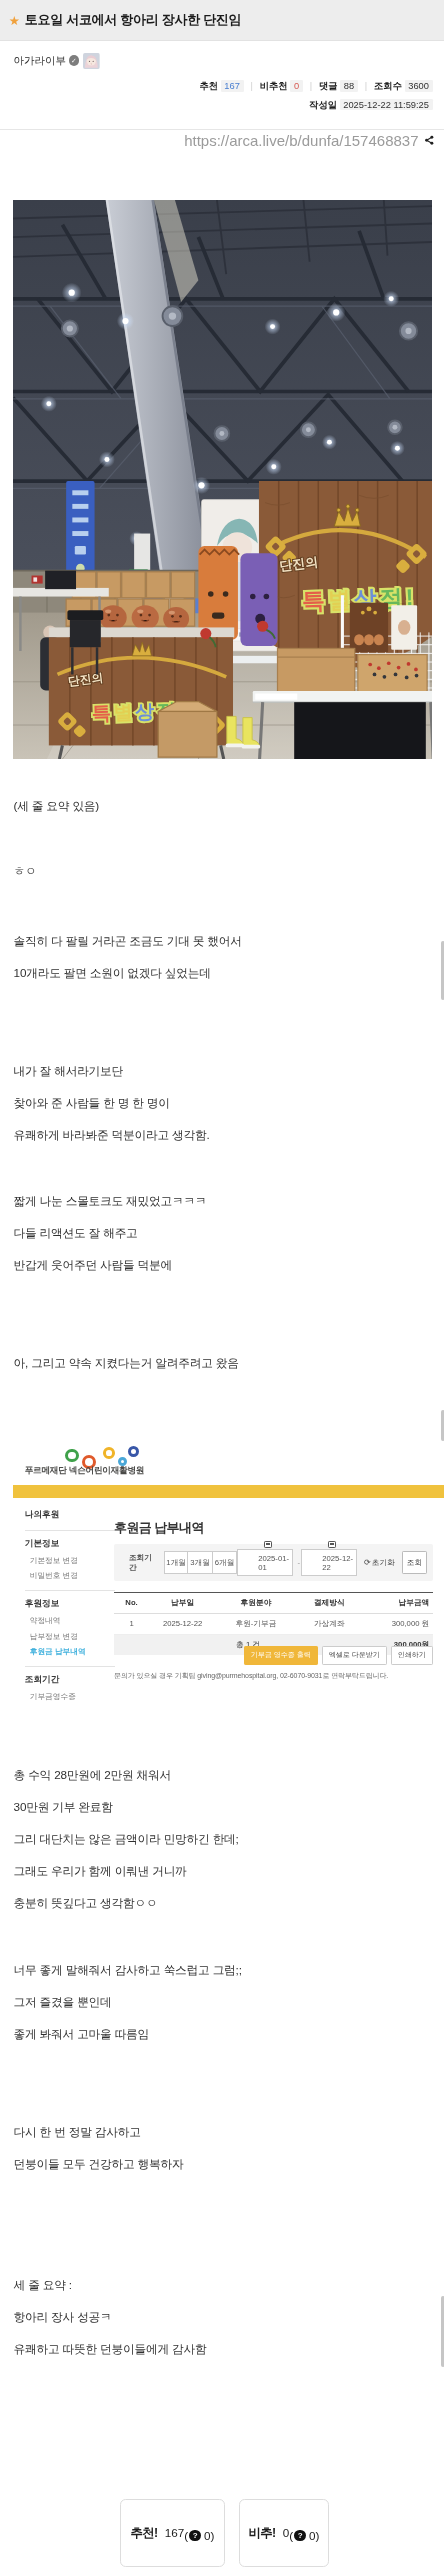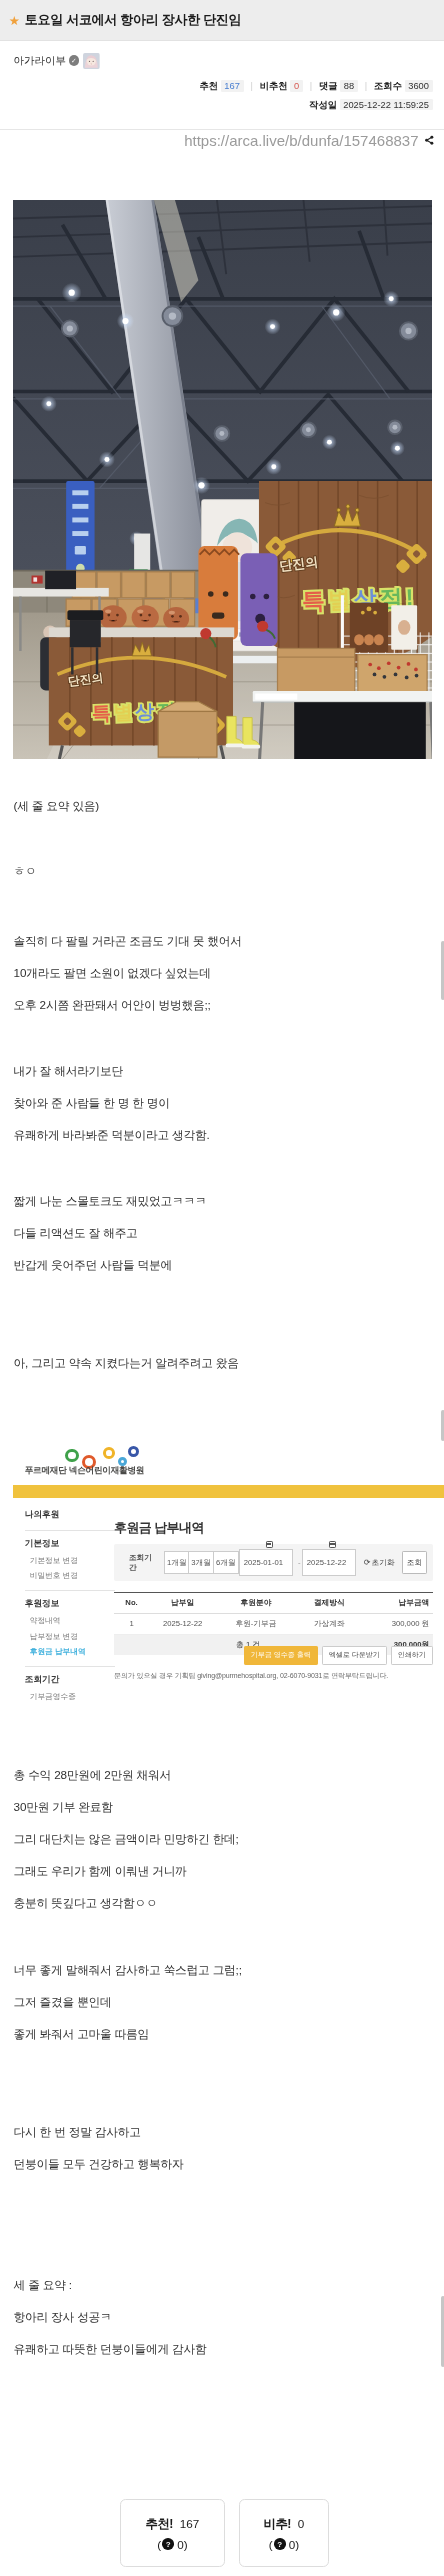--- a/index.html
+++ b/index.html
@@ -50,21 +50,21 @@
   .d-side .sec{font-size:8.7px;font-weight:700;color:#3a3a3a;margin:0 0 3.7px 0;}
   .d-side .item{margin:5.6px 0 0 5px;}
   .d-side .item.active{color:#41b1dd;font-weight:700;}
   .d-side hr{border:none;border-top:0.6px solid #e3e3e3;margin:8.7px 0 7.4px 0;}
   .d-title{position:absolute;left:101px;top:116px;font-size:13px;font-weight:700;color:#333;letter-spacing:-0.6px;}
   .d-filter{position:absolute;left:101px;top:141px;width:319px;height:37px;background:#f4f4f4;border-radius:1.9px;
             display:flex;align-items:center;padding:0 6.2px;font-size:7.7px;color:#555;}
   .d-filter .flabel{font-weight:700;margin:0 7.4px 0 8.7px;}
   .pbtn{background:#fff;border:0.6px solid #ccc;width:27px;height:23.5px;display:inline-flex;align-items:center;justify-content:center;color:#555;}
   .pbtn + .pbtn{border-left:none;}
-  .dinput{position:relative;background:#fff;border:0.6px solid #ccc;width:59px;height:27px;display:inline-flex;align-items:center;padding-left:4px;color:#555;}
+  .dinput{position:relative;background:#fff;border:0.6px solid #ccc;width:59px;height:27px;display:inline-flex;align-items:center;padding-left:20px;color:#555;}
   .cal{position:absolute;top:-8.7px;left:26px;width:7.4px;height:6.8px;border:0.9px solid #555;border-radius:1.2px;background:#fff;}
   .cal:before{content:"";position:absolute;left:0.6px;top:0.6px;right:0.6px;height:1.9px;background:#555;}
   .dsep{margin:0 1.2px 0 5px;color:#999;}
   .reset{margin-left:7.4px;color:#444;white-space:nowrap;}
   .reset .ric{font-size:8px;margin-right:1.2px;}
   .sbtn{background:#fff;border:0.6px solid #bbb;border-radius:1.2px;width:27px;height:23.5px;display:inline-flex;align-items:center;justify-content:center;color:#444;margin-left:7.4px;}
   .d-table{position:absolute;left:101px;top:189px;width:319px;font-size:7.7px;color:#555;}
   .d-thead{display:flex;border-top:1.2px solid #555;border-bottom:0.6px solid #ddd;font-weight:700;color:#333;}
   .d-thead>div,.d-trow>div{padding:5px 1.2px;text-align:center;}
   .c0{width:11%;}.c1{width:21%;}.c2{width:25%;}.c3{width:21%;}.c4{width:22%;text-align:right !important;padding-right:3.7px !important;}
@@ -73,21 +73,21 @@
   .d-tsum .sumv{font-weight:700;}
   .d-tsum .suml{margin-left:38%;}
   .d-btns{position:absolute;left:101px;top:243px;width:319px;display:flex;justify-content:flex-end;font-size:7px;}
   .d-btn{height:18.5px;display:inline-flex;align-items:center;padding:0 6.2px;margin-left:3.7px;border:0.6px solid #ccc;background:#fff;color:#444;border-radius:1.2px;}
   .d-btn.gold{background:#f0b73a;border-color:#f0b73a;color:#fff;}
   .d-foot{position:absolute;left:101px;top:268px;font-size:7px;color:#666;letter-spacing:-0.1px;}
   
   .sb-frag{position:absolute;left:441px;width:4.3px;background:#c6c6c6;border-radius:1.9px;}
   
   .vote-btn{position:absolute;height:66px;border:0.6px solid #ddd;border-radius:5.6px;background:#fff;
-    display:flex;flex-direction:column;align-items:center;justify-content:center;text-align:center;}
+    display:flex;flex-direction:row;align-items:center;justify-content:center;text-align:center;}
   .vote-line1{font-size:12.4px;color:#1c1c1c;}
   .vote-line1 .vl{font-weight:700;letter-spacing:-0.6px;}
   .vote-line1 .vc{font-size:11.7px;margin-left:3.7px;}
   .vote-line2{font-size:11.7px;color:#1c1c1c;margin-top:5px;display:flex;align-items:center;}
   .qcircle{display:inline-flex;width:11.7px;height:11.7px;border-radius:50%;background:#111;color:#fff;
     font-size:8px;font-weight:700;align-items:center;justify-content:center;margin:0 3.1px 0 1.2px;}
 </style>
 </head>
 <body>
 
@@ -540,21 +540,20 @@
 <div>
     <div class="para" style="top: 790px;">
       <div class="pline">(세 줄 요약 있음)</div>
     </div>
     <div class="para" style="top: 855px;">
       <div class="pline">ㅎㅇ</div>
     </div>
     <div class="para" style="top: 925px;">
       <div class="pline">솔직히 다 팔릴 거라곤 조금도 기대 못 했어서</div>
       <div class="pline">10개라도 팔면 소원이 없겠다 싶었는데</div>
-      <div class="pline">오후 2시쯤 완판돼서 어안이 벙벙했음;;</div>
     </div>
     <div class="para" style="top: 1055px;">
       <div class="pline">내가 잘 해서라기보단</div>
       <div class="pline">찾아와 준 사람들 한 명 한 명이</div>
       <div class="pline">유쾌하게 바라봐준 덕분이라고 생각함.</div>
     </div>
     <div class="para" style="top: 1185px;">
       <div class="pline">짧게 나눈 스몰토크도 재밌었고ㅋㅋㅋ</div>
       <div class="pline">다들 리액션도 잘 해주고</div>
       <div class="pline">반갑게 웃어주던 사람들 덕분에</div>

